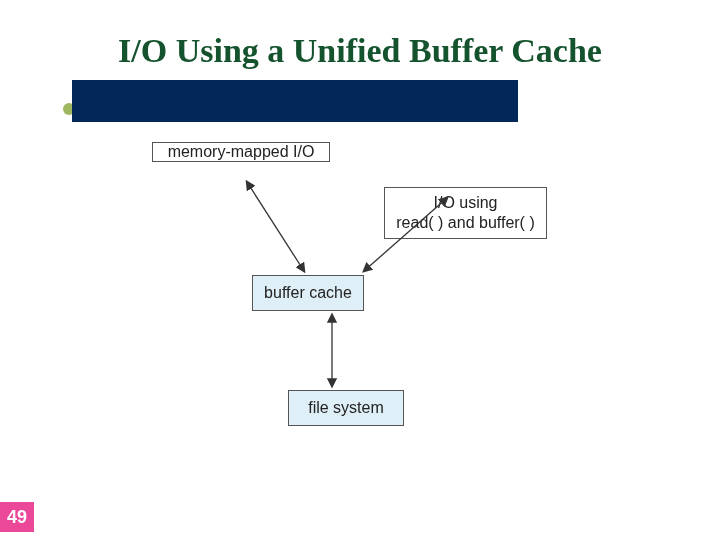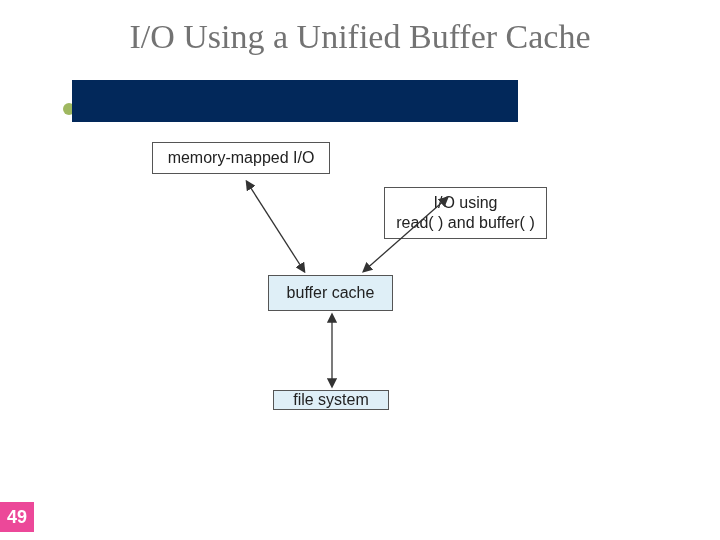--- a/index.html
+++ b/index.html
@@ -14,27 +14,27 @@
   }
   .slide {
     position: absolute;
     top: 0; left: 0;
     width: 720px;
     height: 540px;
     background: #fff;
   }
   .title {
     position: absolute;
-    top: 18px;
+    top: 32px;
     left: 0;
     width: 100%;
     text-align: center;
     font-size: 34px;
-    color: #737373;
-    font-weight: 400;
+    color: #14532d;
+    font-weight: 700;
   }
   .bullet-dot {
     position: absolute;
     top: 103px;
     left: 63px;
     width: 12px;
     height: 12px;
     border-radius: 50%;
     background: #9fb860;
   }
@@ -97,34 +97,34 @@
 
 <div class="slide">
 
   <div class="title">I/O Using a Unified Buffer Cache</div>
 
   <span class="bullet-dot"></span>
   <div class="title-rule"></div>
 
   <div class="diagram">
 
-    <div class="box" style="left:0px; top:0px; width:178px; height:32px;">
+    <div class="box" style="left:0px; top:0px; width:178px; height:20px;">
       <span>memory-mapped I/O</span>
     </div>
 
     <div class="box" style="left:232px; top:0px; width:163px; height:52px;margin-top:45px;">
       <span>I/O using</span>
       <span>read( ) and buffer( )</span>
     </div>
 
-    <div class="box shaded" style="left:116px; top:133px; width:125px; height:36px;">
+    <div class="box shaded" style="left:100px; top:133px; width:112px; height:36px;">
       <span>buffer cache</span>
     </div>
 
-    <div class="box shaded" style="left:121px; top:248px; width:116px; height:20px;">
+    <div class="box shaded" style="left:136px; top:248px; width:116px; height:36px;">
       <span>file system</span>
     </div>
 
     <svg class="arrows">
       <defs>
         <marker id="ah" markerWidth="8" markerHeight="8" refX="6" refY="4" orient="auto">
           <path d="M0,0 L8,4 L0,8 Z" fill="#333"></path>
         </marker>
         <marker id="ahrev" markerWidth="8" markerHeight="8" refX="2" refY="4" orient="auto">
           <path d="M8,0 L0,4 L8,8 Z" fill="#333"></path>

